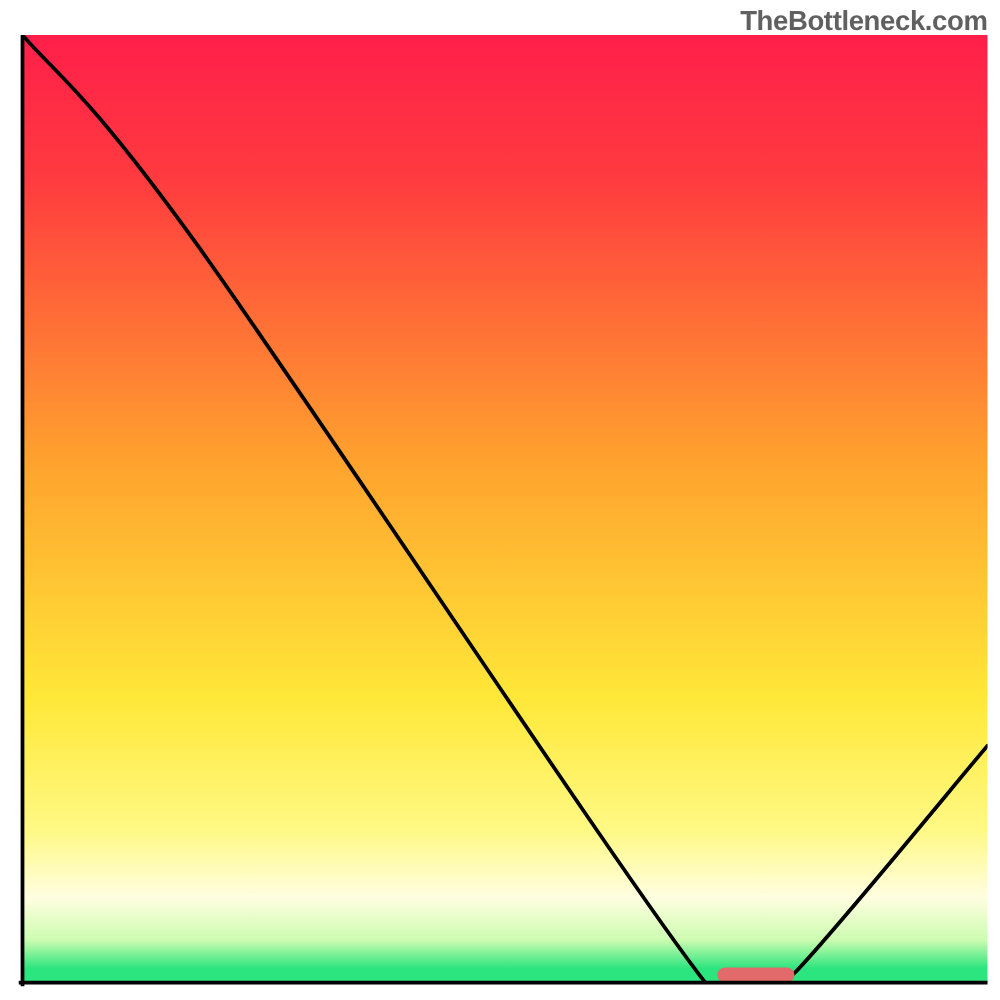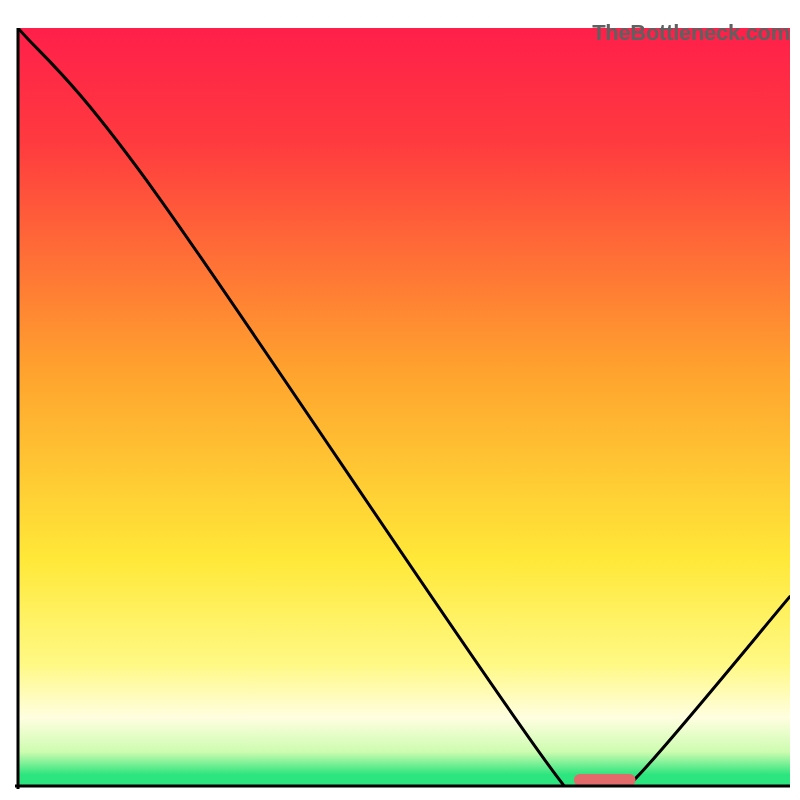--- a/index.html
+++ b/index.html
@@ -10,21 +10,21 @@
     overflow: hidden;
     background: #ffffff;
   }
   .chart-container {
     position: relative;
     width: 800px;
     height: 800px;
   }
   .watermark {
     position: absolute;
-    top: 20px;
+    top: 4px;
     right: 10px;
     font-family: Arial, Helvetica, sans-serif;
     font-size: 22px;
     font-weight: 600;
     color: #606060;
     letter-spacing: -0.3px;
     z-index: 5;
   }
   svg.plot {
     position: absolute;

